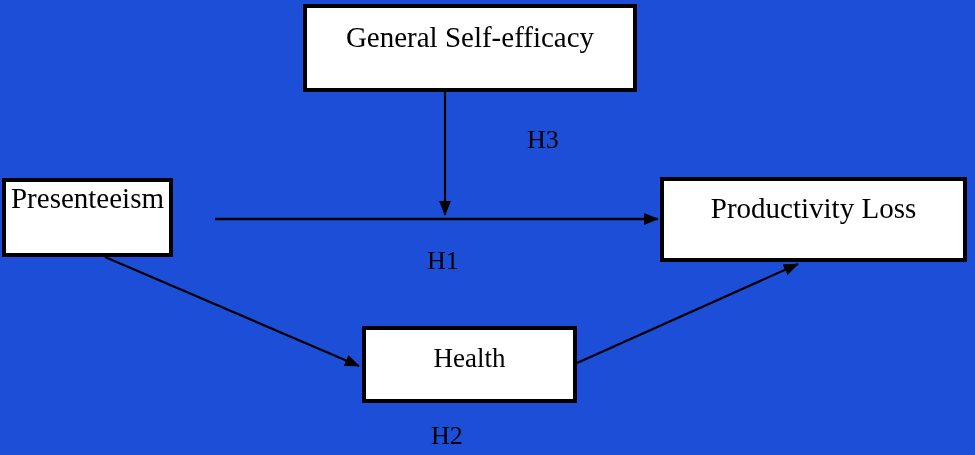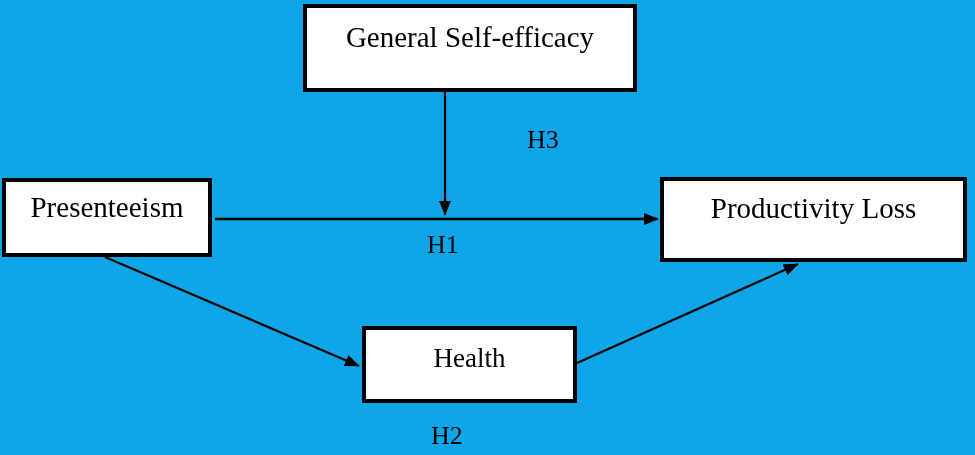--- a/index.html
+++ b/index.html
@@ -4,21 +4,21 @@
 <style>
   html, body {
     margin: 0;
     padding: 0;
     background: #ffffff;
   }
   .canvas {
     position: relative;
     width: 975px;
     height: 455px;
-    background: #0ea5e9;
+    background: #1d4ed8;
     font-family: "Liberation Serif", "DejaVu Serif", serif;
     color: #000000;
     overflow: hidden;
   }
   .arrows-layer {
     position: absolute;
     left: 0;
     top: 0;
     width: 975px;
     height: 455px;
@@ -29,30 +29,30 @@
     border: 4px solid #000000;
     background: #ffffff;
     display: flex;
     justify-content: center;
     align-items: flex-start;
     font-size: 29px;
     line-height: 1.15;
     white-space: nowrap;
   }
   .node-gse          { left: 303px; top: 4px;   width: 334px; height: 88px; padding-top: 13px; }
-  .node-presenteeism { left: 2px;   top: 178px; width: 210px; height: 79px; padding-top: 9px; }
+  .node-presenteeism { left: 2px;   top: 178px; width: 171px; height: 79px; }
   .node-productivity { left: 660px; top: 177px; width: 307px; height: 85px; padding-top: 11px; }
   .node-health       { left: 362px; top: 326px; width: 215px; height: 77px; padding-top: 13px; font-size: 27px; }
   .hyp-label {
     position: absolute;
     font-size: 26px;
     line-height: 1.1;
     white-space: nowrap;
   }
-  .label-h1 { left: 427px; top: 231px; }
+  .label-h1 { left: 427px; top: 247px; }
   .label-h2 { left: 431px; top: 422px; }
   .label-h3 { left: 491px; top: 126px; margin-left: 36px; }
 </style>
 </head>
 <body>
 
 <div class="canvas">
 
   <svg class="arrows-layer" viewBox="0 0 975 455" xmlns="http://www.w3.org/2000/svg">
     <defs>

